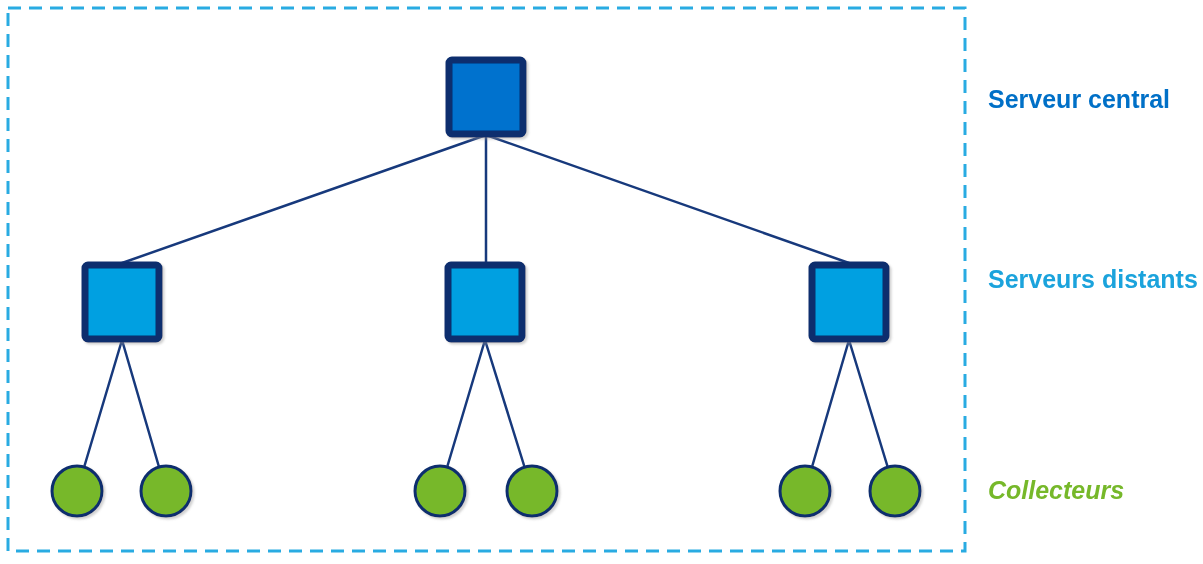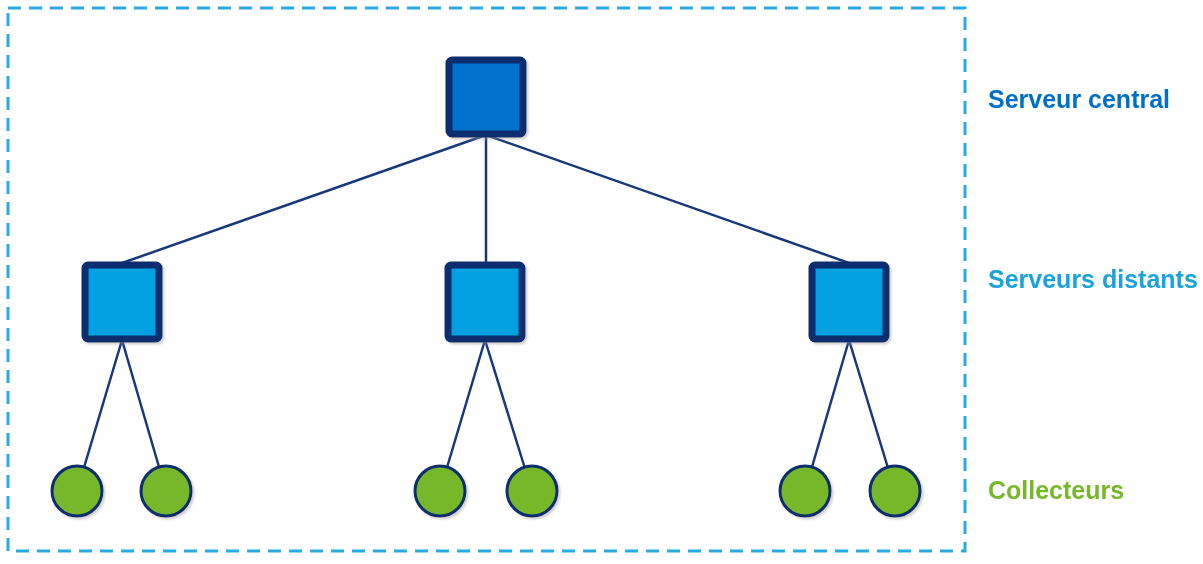--- a/index.html
+++ b/index.html
@@ -25,21 +25,21 @@
     position: absolute;
     left: 988px;
     font-size: 25px;
     font-weight: 700;
     line-height: 30px;
     white-space: nowrap;
     letter-spacing: 0px;
   }
   .label-central    { top: 84px; }
   .label-remote     { top: 264px; }
-  .label-collectors { top: 475px; }
+  .label-collectors { top: 475px; font-style: italic; }
 </style>
 </head>
 <body>
 
 <div class="stage">
 
   <svg class="diagram-svg" width="1203" height="564" viewBox="0 0 1203 564">
 
     <defs>
       <filter id="nodeShadow" x="-30%" y="-30%" width="170%" height="170%">

